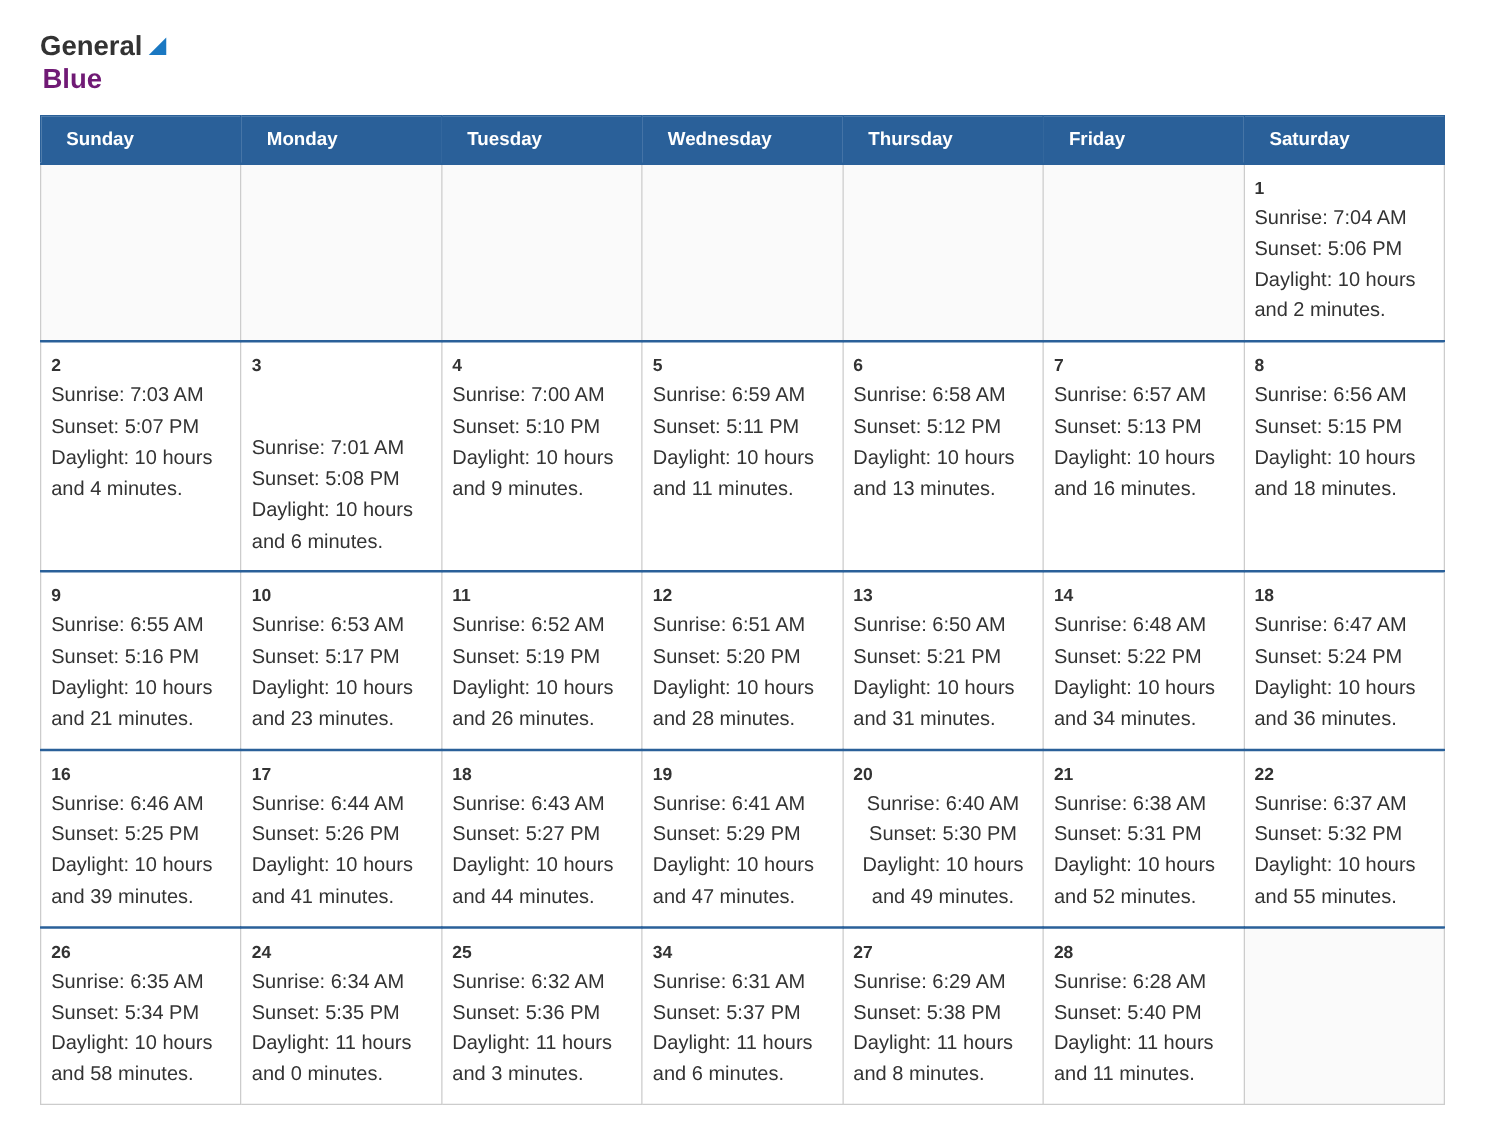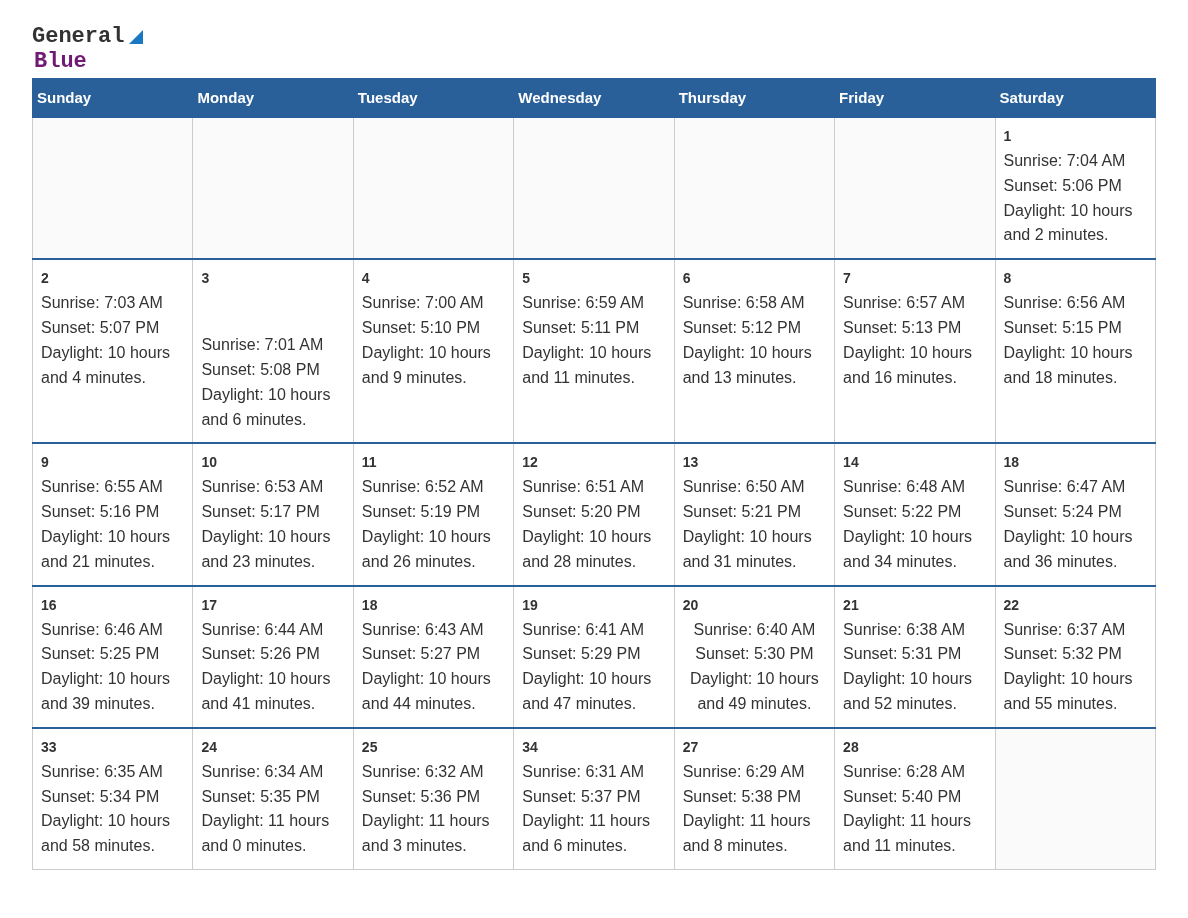--- a/index.html
+++ b/index.html
@@ -7,22 +7,21 @@
       font-family: Arial, Helvetica, sans-serif;
       background: #fff;
       padding: 24px 32px;
       width: 1188px;
       min-height: 918px;
     }
     .header {
       display: flex;
       justify-content: space-between;
       align-items: center;
-      margin-bottom: 4px;
-      font-family: Liberation Mono, monospace;
+      margin-bottom: 16px;
     }
     .logo {
       display: flex;
       flex-direction: column;
       align-items: flex-start;
     }
     .logo-text {
       display: flex;
       align-items: center;
       font-size: 22px;
@@ -47,21 +46,21 @@
     }
     table {
       width: 100%;
       border-collapse: collapse;
     }
     thead tr th {
       background: #2a6099;
       color: #fff;
       font-size: 15px;
       font-weight: bold;
-      padding: 10px 4px;
+      padding: 10px 20px;
       text-align: left;
       border: 1px solid #2a6099;
     }
     tbody tr {
       border-top: 2px solid #2a6099;
     }
     tbody tr td {
       vertical-align: top;
       padding: 8px 8px 10px 8px;
       border-left: 1px solid #ccc;
@@ -260,21 +259,21 @@
         </td>
         <td>
           <span class="day-number">22</span>
           <div class="day-info" style="white-space: pre-line;">Sunrise: 6:37 AM
 Sunset: 5:32 PM
 Daylight: 10 hours and 55 minutes.</div>
         </td>
       </tr>
       <tr>
         <td>
-          <span class="day-number">33</span>
+          <span class="day-number">26</span>
           <div class="day-info" style="white-space: pre-line;">Sunrise: 6:35 AM
 Sunset: 5:34 PM
 Daylight: 10 hours and 58 minutes.</div>
         </td>
         <td>
           <span class="day-number">24</span>
           <div class="day-info" style="white-space: pre-line;">Sunrise: 6:34 AM
 Sunset: 5:35 PM
 Daylight: 11 hours and 0 minutes.</div>
         </td>

